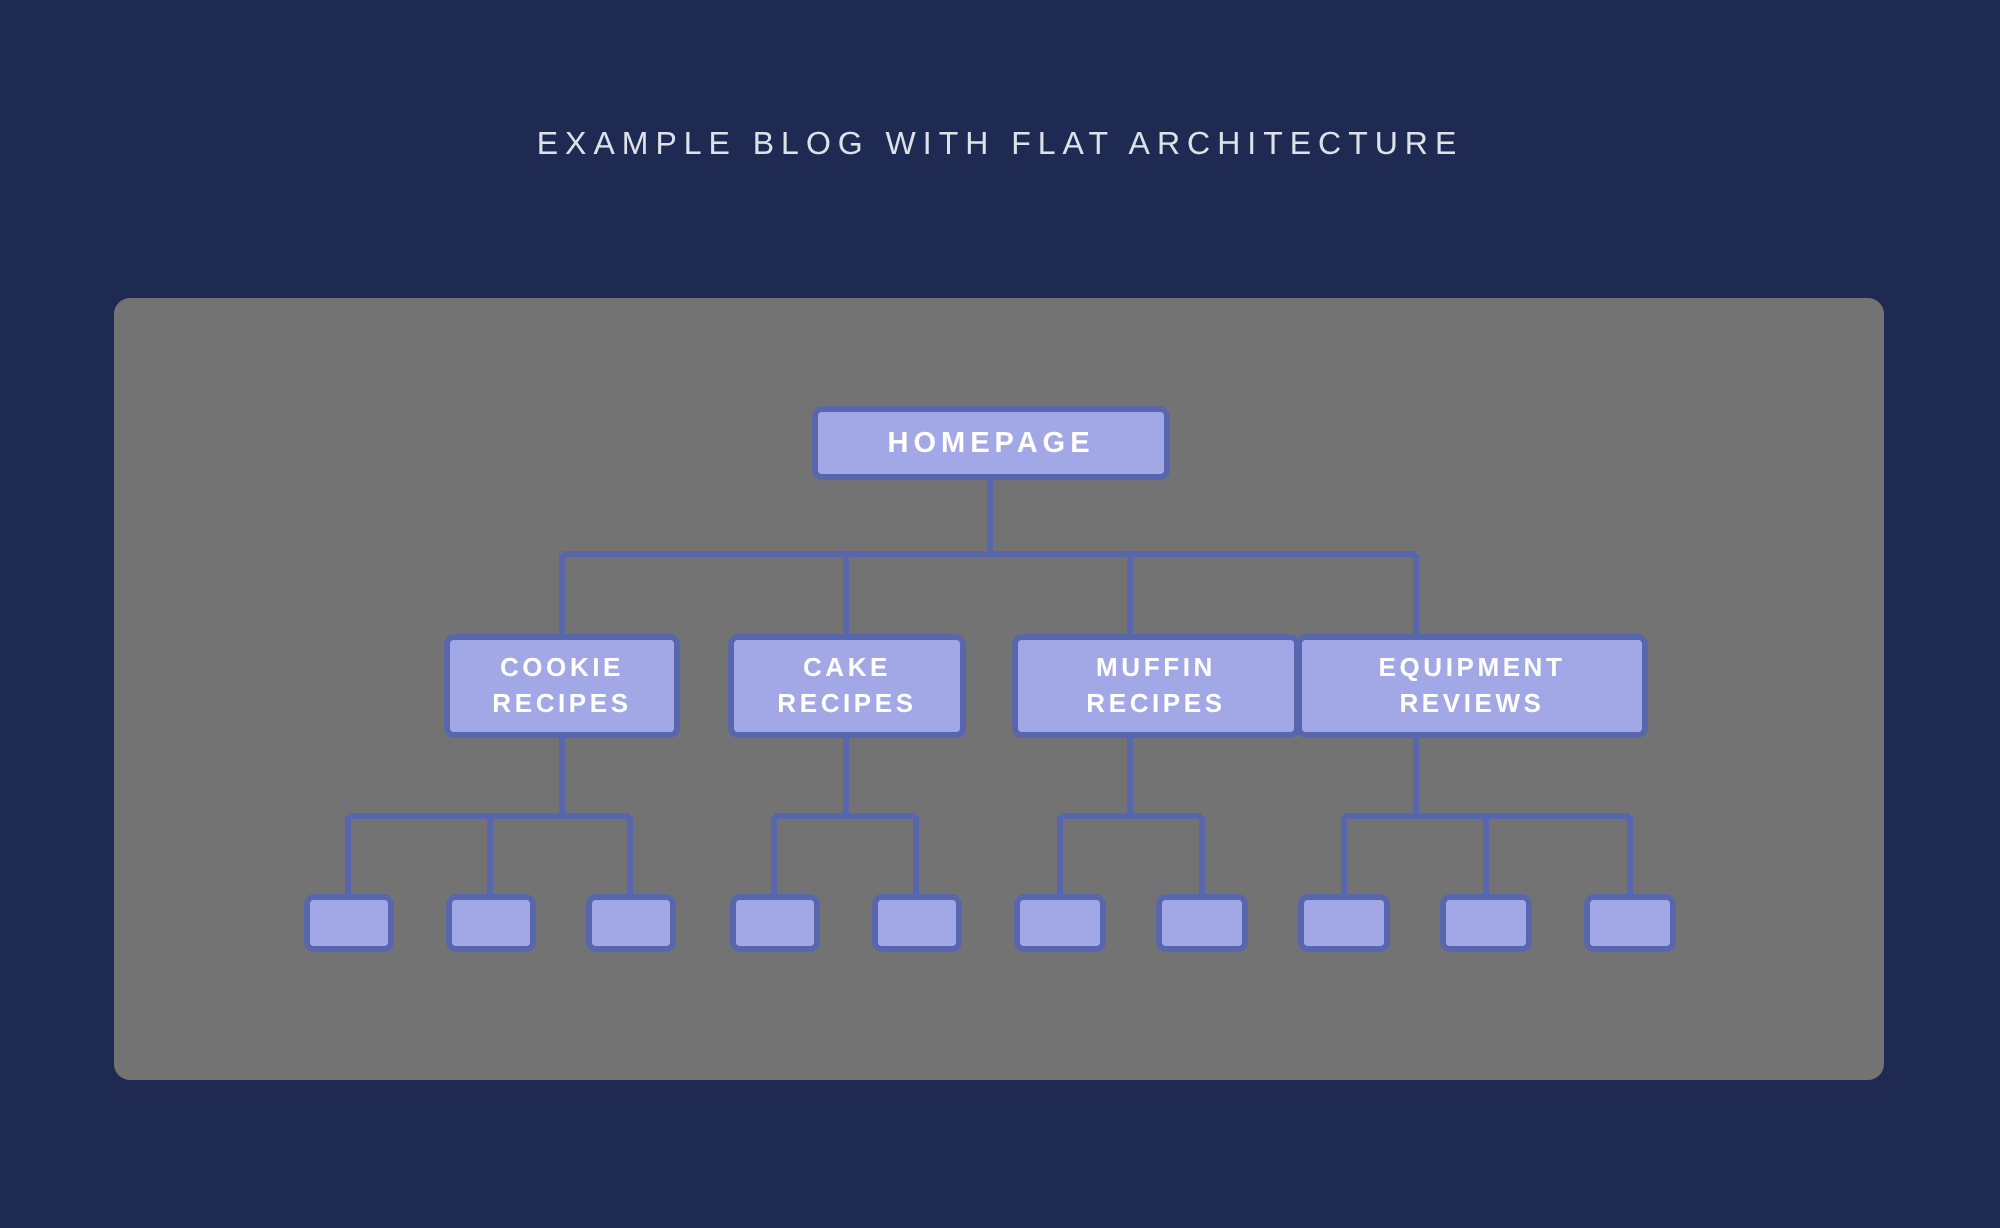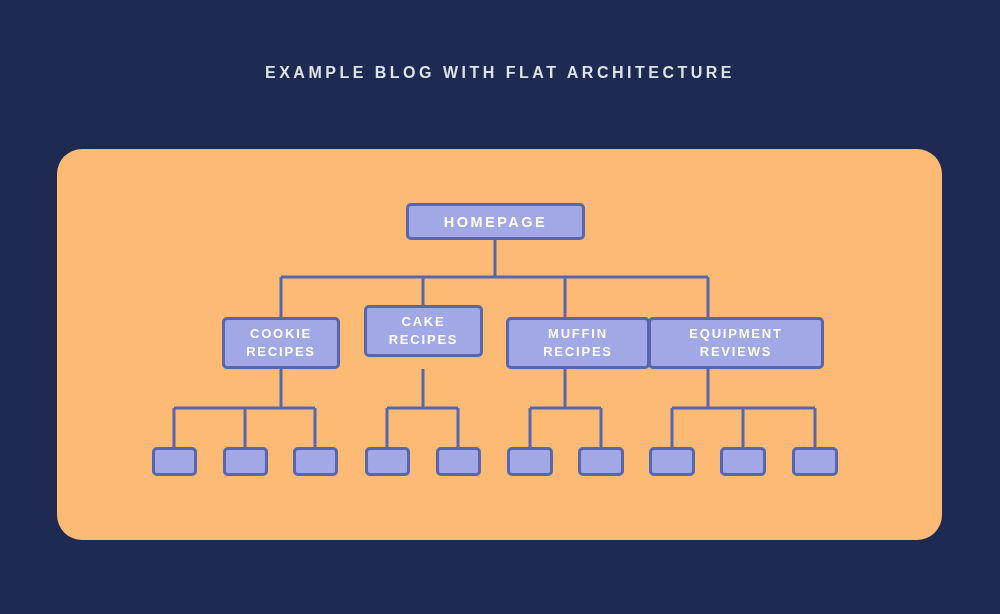--- a/index.html
+++ b/index.html
@@ -14,21 +14,21 @@
     font-family: "Liberation Sans", sans-serif;
   }
   .page-title {
     position: absolute;
     top: 64px;
     left: 0;
     width: 100%;
     text-align: center;
     font-size: 16px;
     letter-spacing: 3.5px;
-    font-weight: bold;
+    font-weight: normal;
   }
   .panel {
     position: absolute;
     left: 57px;
     top: 149px;
     width: 885px;
     height: 391px;
     border-radius: 8px;
   }
   .connectors {
@@ -65,21 +65,21 @@
     font-size: 13px;
     letter-spacing: 1.8px;
     line-height: 1.4;
   }
 </style>
 </head>
 <body style="background: rgb(30, 42, 82);">
 
 <div class="page-title" style="color: rgb(221, 225, 233);">EXAMPLE BLOG WITH FLAT ARCHITECTURE</div>
 
-<div class="panel" style="background: #fdba74; border-radius: 25px;">
+<div class="panel" style="background: #737373;">
   <svg class="connectors" id="connectors" viewBox="0 0 885 391">
       <polyline points="438,91 438,128" fill="none" stroke="#5866ae" stroke-width="3"></polyline>
       <polyline points="224,128 651,128" fill="none" stroke="#5866ae" stroke-width="3"></polyline>
       <polyline points="224,128 224,168" fill="none" stroke="#5866ae" stroke-width="3"></polyline>
       <polyline points="366,128 366,168" fill="none" stroke="#5866ae" stroke-width="3"></polyline>
       <polyline points="508,128 508,168" fill="none" stroke="#5866ae" stroke-width="3"></polyline>
       <polyline points="651,128 651,168" fill="none" stroke="#5866ae" stroke-width="3"></polyline>
       <polyline points="224,220 224,259" fill="none" stroke="#5866ae" stroke-width="3"></polyline>
       <polyline points="117,259 258,259" fill="none" stroke="#5866ae" stroke-width="3"></polyline>
       <polyline points="117,259 117,298" fill="none" stroke="#5866ae" stroke-width="3"></polyline>
@@ -96,21 +96,21 @@
       <polyline points="651,220 651,259" fill="none" stroke="#5866ae" stroke-width="3"></polyline>
       <polyline points="615,259 758,259" fill="none" stroke="#5866ae" stroke-width="3"></polyline>
       <polyline points="615,259 615,298" fill="none" stroke="#5866ae" stroke-width="3"></polyline>
       <polyline points="686,259 686,298" fill="none" stroke="#5866ae" stroke-width="3"></polyline>
       <polyline points="758,259 758,298" fill="none" stroke="#5866ae" stroke-width="3"></polyline>
     </svg>
   <div class="nodes" id="nodes">
       <div class="node root" style="left: 349px; top: 54px; width: 179px; height: 37px; background: rgb(162, 167, 230); border-color: rgb(88, 102, 174); color: rgb(255, 255, 255);">HOMEPAGE</div>
       <div class="node category" style="left: 165px; top: 168px; width: 118px; height: 52px; background: rgb(162, 167, 230); border-color: rgb(88, 102, 174); color: rgb(255, 255, 255);">COOKIE
 RECIPES</div>
-      <div class="node category" style="left: 307px; top: 156px; width: 119px; height: 52px; background: rgb(162, 167, 230); border-color: rgb(88, 102, 174); color: rgb(255, 255, 255);">CAKE
+      <div class="node category" style="left: 307px; top: 168px; width: 119px; height: 52px; background: rgb(162, 167, 230); border-color: rgb(88, 102, 174); color: rgb(255, 255, 255);">CAKE
 RECIPES</div>
       <div class="node category" style="left: 449px; top: 168px; width: 144px; height: 52px; background: rgb(162, 167, 230); border-color: rgb(88, 102, 174); color: rgb(255, 255, 255);">MUFFIN
 RECIPES</div>
       <div class="node category" style="left: 591px; top: 168px; width: 176px; height: 52px; background: rgb(162, 167, 230); border-color: rgb(88, 102, 174); color: rgb(255, 255, 255);">EQUIPMENT
 REVIEWS</div>
       <div class="node leaf" style="left: 95px; top: 298px; width: 45px; height: 29px; background: rgb(162, 167, 230); border-color: rgb(88, 102, 174); color: rgb(255, 255, 255);"></div>
       <div class="node leaf" style="left: 166px; top: 298px; width: 45px; height: 29px; background: rgb(162, 167, 230); border-color: rgb(88, 102, 174); color: rgb(255, 255, 255);"></div>
       <div class="node leaf" style="left: 236px; top: 298px; width: 45px; height: 29px; background: rgb(162, 167, 230); border-color: rgb(88, 102, 174); color: rgb(255, 255, 255);"></div>
       <div class="node leaf" style="left: 308px; top: 298px; width: 45px; height: 29px; background: rgb(162, 167, 230); border-color: rgb(88, 102, 174); color: rgb(255, 255, 255);"></div>
       <div class="node leaf" style="left: 379px; top: 298px; width: 45px; height: 29px; background: rgb(162, 167, 230); border-color: rgb(88, 102, 174); color: rgb(255, 255, 255);"></div>

